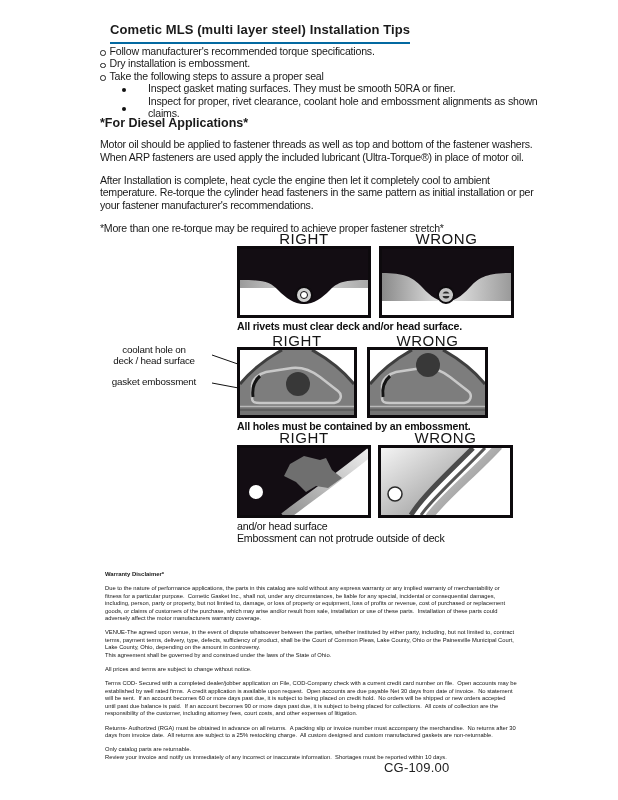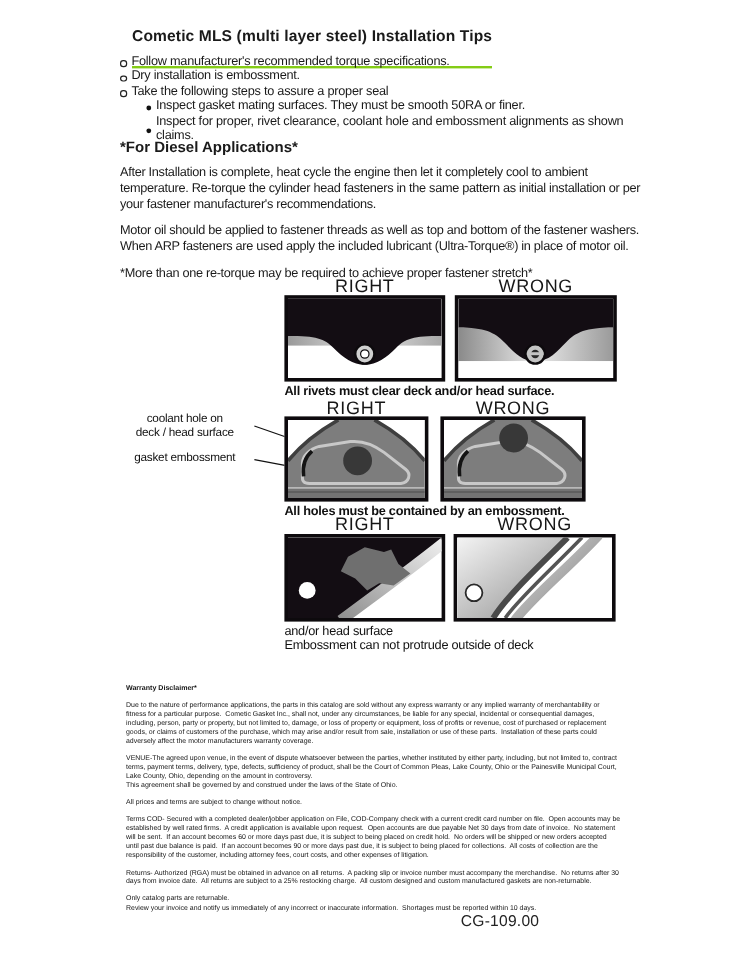--- a/index.html
+++ b/index.html
@@ -10,26 +10,26 @@
   html,body{margin:0;padding:0;}
   body{
     width:618px;height:800px;position:relative;background:#ffffff;
     font-family:"Liberation Sans", sans-serif;color:var(--ink);
     overflow:hidden;
   }
   .abs{position:absolute;}
   
   .title{
     left:110px;top:22px;font-size:13px;font-weight:bold;
-    border-bottom:2px solid #84cc16;padding-bottom:18px;letter-spacing:0.1px;
+    border-bottom:2px solid #0369a1;padding-bottom:5px;letter-spacing:0.1px;
   }
   .tips{left:100px;top:45px;width:450px;font-size:10.6px;line-height:12.4px;letter-spacing:-0.2px;}
   .tip-row{display:flex;align-items:center;}
   .o-bullet{width:3.5px;height:3.5px;border:1px solid #222;border-radius:50%;margin:3.5px 4px 0 0;flex:0 0 auto;}
-  .sub{margin-left:22px;}
+  .sub{margin-left:22px;gap:18px;}
   .f-bullet{width:4px;height:4px;background:#111;border-radius:50%;margin:4px 4px 0 0;flex:0 0 auto;}
   .diesel{left:100px;top:116px;width:447px;}
   .diesel h2{font-size:12.5px;font-weight:bold;margin:0 0 8px 0;}
   .diesel p{font-size:10.6px;line-height:12.8px;letter-spacing:-0.25px;margin:0 0 10px 0;}
   
   .d-label{font-size:15px;letter-spacing:0.6px;text-align:center;color:#161616;}
   .panel{border:3px solid var(--panel-border);background:#fff;box-sizing:border-box;}
   .panel svg{display:block;width:100%;height:100%;}
   .caption{font-size:10.6px;letter-spacing:-0.2px;color:#111;}
   .caption.b{font-weight:bold;}
@@ -63,22 +63,22 @@
     <span>Inspect gasket mating surfaces.  They must be smooth 50RA or finer.</span>
   </div>
   <div class="tip-row sub">
     <span class="f-bullet"></span>
     <span>Inspect for proper, rivet clearance, coolant hole and embossment alignments as shown claims.</span>
   </div>
 </div>
 
 <div class="abs diesel">
   <h2>*For Diesel Applications*</h2>
+  <p>Motor oil should be applied to fastener threads as well as top and bottom of the fastener washers. When ARP fasteners are used apply the included lubricant (Ultra-Torque®) in place of motor oil.</p>
   <p>After Installation is complete, heat cycle the engine then let it completely cool to ambient temperature. Re-torque the cylinder head fasteners in the same pattern as initial installation or per your fastener manufacturer's recommendations.</p>
-  <p>Motor oil should be applied to fastener threads as well as top and bottom of the fastener washers. When ARP fasteners are used apply the included lubricant (Ultra-Torque®) in place of motor oil.</p>
   <p>*More than one re-torque may be required to achieve proper fastener stretch*</p>
 </div>
 
 <div class="abs d-label" style="left:237px;top:230px;width:134px;">RIGHT</div>
 <div class="abs d-label" style="left:379px;top:230px;width:135px;">WRONG</div>
 
 <div class="abs panel" style="left:237px;top:246px;width:134px;height:72px;">
   <svg viewBox="0 0 128 66" preserveAspectRatio="none">
     <defs>
       <linearGradient id="g1" x1="0" y1="0" x2="1" y2="0">

